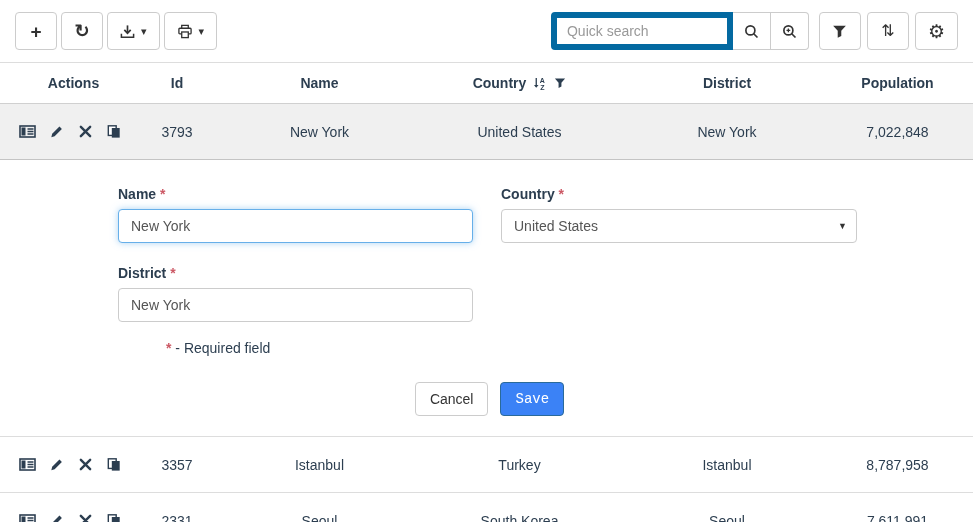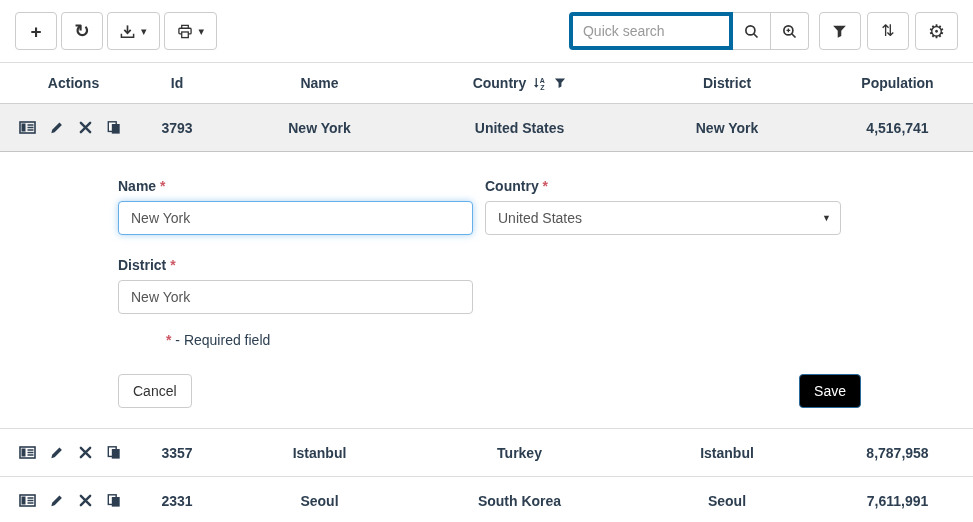--- a/index.html
+++ b/index.html
@@ -25,77 +25,77 @@
   }
   .glyph { line-height: 1; color: #333; }
   .glyph-plus { font-size: 19px; font-weight: bold; }
   .glyph-refresh { font-size: 18px; font-weight: bold; }
   .glyph-sort { font-size: 16px; }
   .glyph-gear { font-size: 19px; }
   .caret { font-size: 11px; color: #333; line-height: 1; margin-left: 2px; }
 
   .search-group { display: flex; margin-left: auto; }
   .search-input {
-    width: 164px; height: 38px; padding: 0 10px;
-    border: 4px solid #0369a1; border-radius: 4px 0 0 4px;
+    width: 182px; height: 38px; padding: 0 10px;
+    border: 6px solid #0369a1; border-radius: 4px 0 0 4px;
     font-size: 14px; color: #555; outline: none;
     font-family: "Liberation Sans", sans-serif;
   }
   .search-input::placeholder { color: #999; }
   .btn.attach { border-radius: 0; border-left: 0; min-width: 38px; padding: 0 10px; }
   .btn.attach-last { border-radius: 0 4px 4px 0; }
   .btn-group-right { display: flex; gap: 6px; margin-left: 10px; }
 
   
   .grid-row {
     display: grid;
     grid-template-columns: 115px 110px 175px 225px 190px 1fr;
     align-items: center;
     padding-left: 7px;
   }
   .thead { height: 41px; font-weight: bold; border-bottom: 1px solid #d0d0d0; }
   .th { text-align: center; }
   .th-actions { padding-left: 18px; }
   .th-country { display: flex; align-items: center; justify-content: center; gap: 6px; }
-  .trow { height: 48px; font-weight: bold; }
+  .trow { height: 56px; }
   .trow.selected { background: #f0f0f0; border-bottom: 1px solid #c4c4c4; }
   .trow.bordered-top { border-top: 1px solid #ddd; }
   .td { text-align: center; }
   .td-actions { display: flex; align-items: center; gap: 13px; padding-left: 12px; }
   .row-icon { display: inline-flex; align-items: center; justify-content: center; width: 17px; height: 16px; }
 
   
   .edit-form { padding: 26px 15px 20px 118px; }
-  .form-grid { display: grid; grid-template-columns: 355px 356px; column-gap: 12px; width: 743px; }
+  .form-grid { display: grid; grid-template-columns: 355px 356px; column-gap: 28px; width: 743px; }
   .field { margin-bottom: 22px; }
   .field label { display: block; font-weight: bold; margin-bottom: 7px; color: #2c3e50; }
   .req { color: #cc5965; font-weight: bold; }
   .input {
     width: 100%; height: 34px; padding: 6px 12px;
     border: 1px solid #ccc; border-radius: 4px;
     font-size: 14px; color: #555; background: #fff;
     font-family: "Liberation Sans", sans-serif; outline: none;
   }
   .input.focused { border-color: #66afe9; box-shadow: 0 0 7px rgba(102,175,233,.55); }
   .select-box {
     position: relative; width: 100%; height: 34px;
     border: 1px solid #ccc; border-radius: 4px; background: #fff;
     display: flex; align-items: center; padding: 0 26px 0 12px;
     color: #555; cursor: pointer;
   }
   .select-caret { position: absolute; right: 9px; top: 12px; font-size: 9px; color: #333; line-height: 1; }
   .required-note { width: 743px; margin-top: -4px; color: #2c3e50; margin-left: 48px; }
-  .form-buttons { display: flex; justify-content: space-between; gap: 12px; width: 743px; margin-top: 26px; }
+  .form-buttons { display: flex; justify-content: center; gap: 12px; width: 743px; margin-top: 26px; }
   .btn-cancel {
     height: 34px; padding: 0 14px; background: #fff; color: #333;
     border: 1px solid #ccc; border-radius: 4px; font-size: 14px;
   }
   .btn-save {
-    height: 34px; padding: 0 14px; background: #000000; color: #fff;
-    border: 1px solid #2a6a9a; border-radius: 4px; font-size: 14px;
+    height: 34px; padding: 0 14px; background: #3b82f6; color: #fff;
+    border: 1px solid #2a6a9a; border-radius: 4px; font-size: 14px; font-family: Liberation Mono, monospace;
   }
 </style>
 </head>
 <body>
 
 <div class="toolbar">
   <div class="btn-group-left">
     <button class="btn">
       <span class="glyph glyph-plus">+</span>
     </button>
@@ -195,21 +195,21 @@
       <svg width="14" height="15" viewBox="0 0 16 16">
         <rect x="1.5" y="1.5" width="9" height="11" fill="#fff" stroke="#2c3e50" stroke-width="1.6"></rect>
         <rect x="5.5" y="4" width="9" height="11" fill="#2c3e50"></rect>
       </svg>
     </span>
   </div>
   <div class="td">3793</div>
   <div class="td">New York</div>
   <div class="td">United States</div>
   <div class="td">New York</div>
-  <div class="td">4,516,741</div>
+  <div class="td">7,022,848</div>
 </div>
 
 <div class="edit-form">
   <div class="form-grid">
     <div class="field">
       <label>
         <span>Name</span>
         <span class="req">*</span>
       </label>
       <input class="input focused" value="New York" style="">

